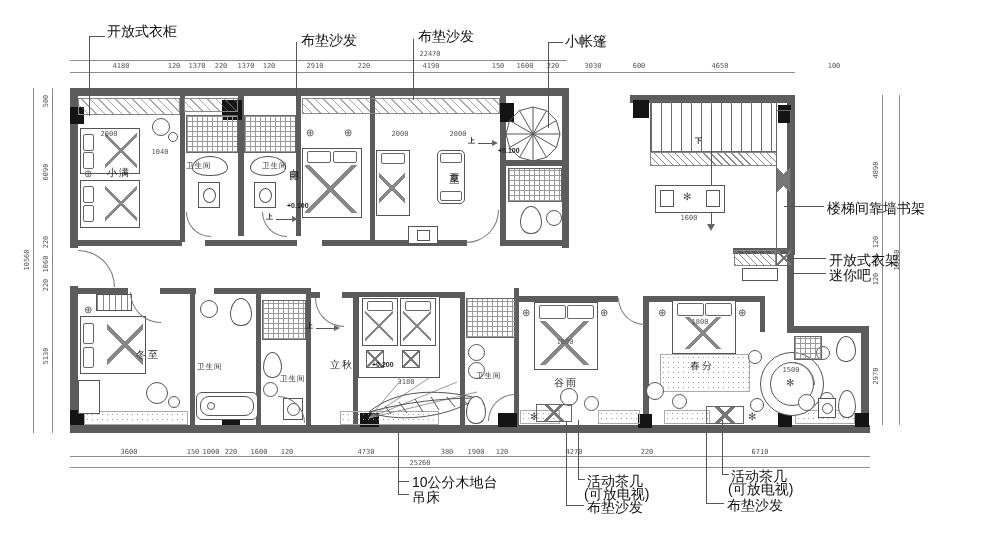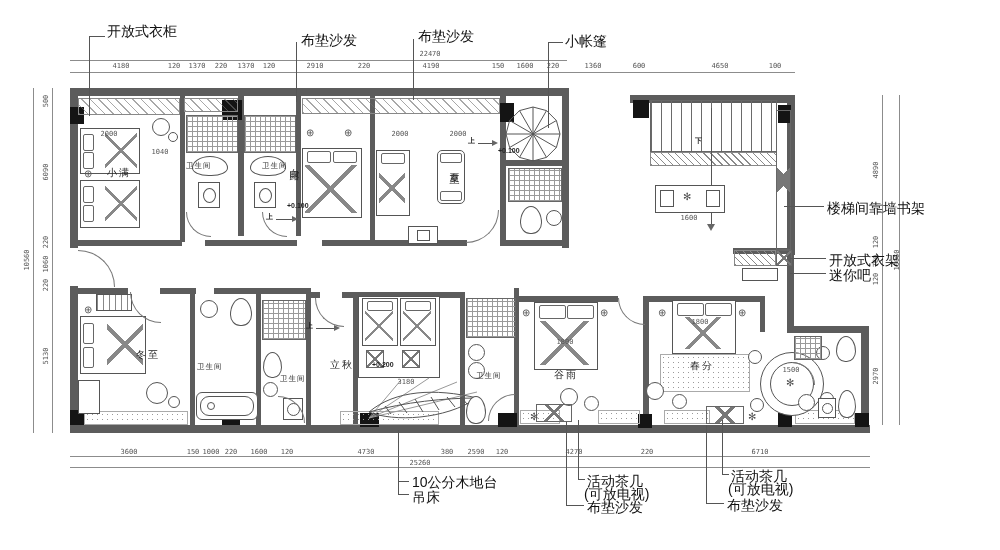--- a/index.html
+++ b/index.html
@@ -71,34 +71,34 @@
   <span class="d" style="left:197px;top:62px">1370</span>
   <span class="d" style="left:221px;top:62px">220</span>
   <span class="d" style="left:246px;top:62px">1370</span>
   <span class="d" style="left:269px;top:62px">120</span>
   <span class="d" style="left:315px;top:62px">2910</span>
   <span class="d" style="left:364px;top:62px">220</span>
   <span class="d" style="left:431px;top:62px">4190</span>
   <span class="d" style="left:498px;top:62px">150</span>
   <span class="d" style="left:525px;top:62px">1600</span>
   <span class="d" style="left:553px;top:62px">220</span>
-  <span class="d" style="left:593px;top:62px">1360</span>
+  <span class="d" style="left:593px;top:62px">3030</span>
   <span class="d" style="left:639px;top:62px">600</span>
   <span class="d" style="left:720px;top:62px">4650</span>
-  <span class="d" style="left:775px;top:62px">100</span>
+  <span class="d" style="left:834px;top:62px">100</span>
 
   <span class="d" style="left:129px;top:448px">3600</span>
   <span class="d" style="left:193px;top:448px">150</span>
   <span class="d" style="left:211px;top:448px">1000</span>
   <span class="d" style="left:231px;top:448px">220</span>
   <span class="d" style="left:259px;top:448px">1600</span>
   <span class="d" style="left:287px;top:448px">120</span>
   <span class="d" style="left:366px;top:448px">4730</span>
   <span class="d" style="left:447px;top:448px">380</span>
-  <span class="d" style="left:476px;top:448px">2590</span>
+  <span class="d" style="left:476px;top:448px">1900</span>
   <span class="d" style="left:502px;top:448px">120</span>
   <span class="d" style="left:574px;top:448px">4270</span>
   <span class="d" style="left:647px;top:448px">220</span>
   <span class="d" style="left:760px;top:448px">6710</span>
   <span class="d" style="left:420px;top:459px">25260</span>
 
   <span class="dv" style="left:46px;top:101px">500</span>
   <span class="dv" style="left:46px;top:172px">6090</span>
   <span class="dv" style="left:46px;top:242px">220</span>
   <span class="dv" style="left:46px;top:264px">1060</span>
@@ -335,21 +335,21 @@
   <span class="rsm" style="left:476px;top:371px">卫生间</span>
   <div class="arc-tl" style="left:488px;top:394px;width:26px;height:26px"></div>
 
   <div class="bed" style="left:534px;top:302px;width:62px;height:66px">
     <div class="pillow" style="left:4px;top:2px;width:25px;height:12px"></div>
     <div class="pillow" style="left:32px;top:2px;width:25px;height:12px"></div>
     <div class="xpat" style="left:2px;top:18px;width:56px;height:44px"></div>
   </div>
   <span class="glyph" style="left:522px;top:308px">⊕</span>
   <span class="glyph" style="left:600px;top:308px">⊕</span>
-  <span class="room" style="left:554px;top:368px">谷雨</span>
+  <span class="room" style="left:554px;top:376px">谷雨</span>
   <span class="d" style="left:565px;top:338px">1800</span>
   <div class="circ" style="left:560px;top:388px;width:16px;height:16px"></div>
   <div class="circ" style="left:584px;top:396px;width:13px;height:13px"></div>
   <div class="xhatch" style="left:536px;top:404px;width:34px;height:16px"></div>
   <div class="arc-bl" style="left:618px;top:298px;width:26px;height:26px"></div>
   <span class="glyph" style="left:530px;top:412px">✻</span>
 
   <div class="bed" style="left:672px;top:300px;width:62px;height:52px">
     <div class="pillow" style="left:4px;top:2px;width:25px;height:11px"></div>
     <div class="pillow" style="left:32px;top:2px;width:25px;height:11px"></div>

